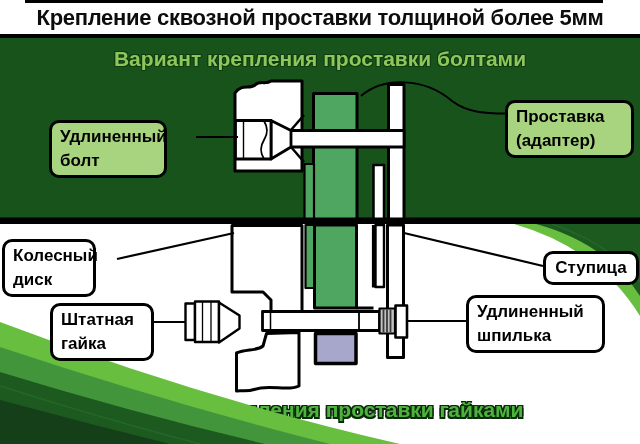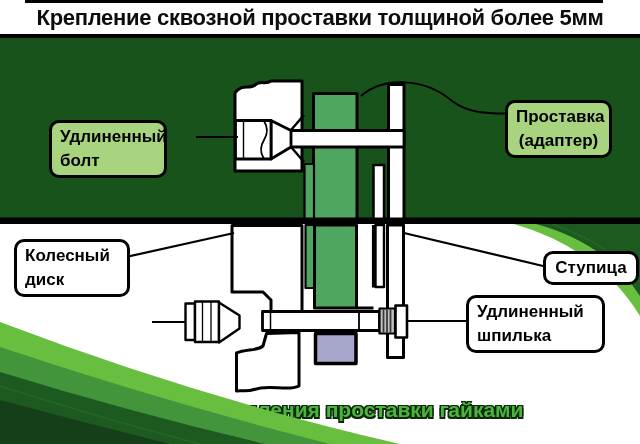--- a/index.html
+++ b/index.html
@@ -29,36 +29,37 @@
                 -1.5px 1.5px 0 #0c290c,0 1.5px 0 #0c290c,0 -1.5px 0 #0c290c;
   }
   .diagram-svg { position:absolute; top:0; left:0; z-index:2; pointer-events:none; }
   .label {
     position:absolute; z-index:3; box-sizing:border-box; background:#fff;
     border:3px solid #000; border-radius:10px; padding:2px 8px;
     font-size:17px; font-weight:bold; line-height:24px; color:#000;
   }
   .label--green { background:var(--label-green,#a8d47f); }
   #label-bolt   { left:49px;  top:120px; width:118px; }
-  #label-spacer { left:505px; top:100px; width:107px;text-align:center; }
-  #label-disc   { left:14px;   top:239px; width:116px; }
+  #label-spacer { left:505px; top:100px; width:129px; }
+  #label-disc   { left:2px;   top:239px; width:94px; }
   #label-hub    { left:543px; top:251px; width:96px;text-align:center;  }
   #label-nut    { left:50px;  top:303px; width:104px; }
   #label-stud   { left:466px; top:295px; width:139px; }
 </style>
 </head>
 <body>
 
 <div class="canvas">
 
   <div class="crop-artifact"></div>
 
   <div class="title">Крепление сквозной проставки толщиной более 5мм</div>
 
   <div class="top-section"></div>
+  <div class="top-heading">Вариант крепления проставки болтами</div>
 
   <div class="bottom-section"></div>
 
   <svg class="diagram-svg" width="640" height="444" viewBox="0 0 640 444">
 
     <g>
       <path d="M0,322 Q200,398 400,444 L0,444 Z" fill="#68bf3f"></path>
       <path d="M0,347 Q165,402 330,444 L0,444 Z" fill="#42953a"></path>
       <path d="M0,372 Q130,412 265,444 L0,444 Z" fill="#1d5a20"></path>
       <path d="M0,400 Q85,423 170,444 L0,444 Z" fill="#153f18"></path>
@@ -133,16 +134,17 @@
       <path d="M117,259 L234,233" fill="none" stroke-width="2.2"></path>
     </g>
 
     <rect x="0" y="217.5" width="640" height="6.5" fill="#000"></rect>
   </svg>
 
   <div class="label label--green" id="label-bolt">Удлиненный болт</div>
   <div class="label label--green" id="label-spacer">Проставка (адаптер)</div>
   <div class="label" id="label-disc">Колесный диск</div>
   <div class="label" id="label-hub">Ступица</div>
+  <div class="label" id="label-nut">Штатная гайка</div>
   <div class="label" id="label-stud">Удлиненный шпилька</div>
 
   <div class="bottom-heading">Вариант крепления проставки гайками</div>
 </div>
 
 </body></html>

